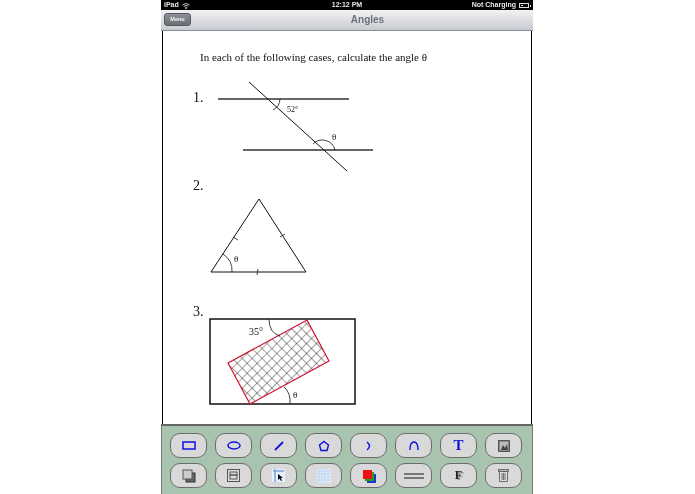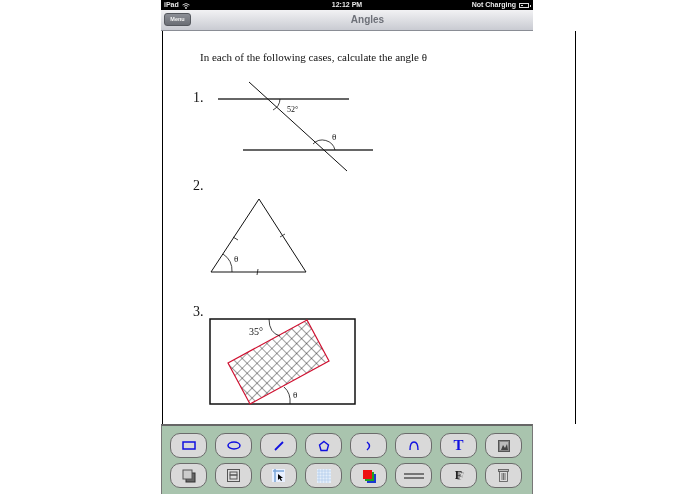--- a/index.html
+++ b/index.html
@@ -9,21 +9,21 @@
   .statusbar .left { position:absolute; left:3px; top:0; display:flex; align-items:center; gap:3px; }
   .statusbar .center { position:absolute; left:0; right:0; text-align:center; top:0; }
   .statusbar .right { position:absolute; right:4px; top:0; display:flex; align-items:center; gap:3px; }
   .wifi { display:inline-block; width:8px; height:6px; }
   .battery { display:inline-block; width:10px; height:5px; border:1px solid #ddd; position:relative; box-sizing:border-box; }
   .battery::after { content:""; position:absolute; right:-3px; top:1px; width:1px; height:2px; background:#ddd; }
   .battery .fill { position:absolute; left:1px; top:1px; width:2px; height:1px; background:#ddd; }
   .navbar { position:absolute; left:0; top:10px; width:372px; height:21px; background:linear-gradient(#f2f2f4,#c9cbd2); border-bottom:1px solid #8a8d95; box-sizing:border-box; }
   .navbar .title { position:absolute; left:0; right:0; top:0; text-align:center; line-height:20px; font-size:10px; font-weight:bold; color:#6d7078;padding-left:41px; }
   .menu-btn { position:absolute; left:3px; top:3px; width:27px; height:13px; border-radius:3px; background:linear-gradient(#8c8f96,#6b6e75); border:1px solid #55585e; box-sizing:border-box; color:#f4f4f4; font-size:5.5px; font-weight:bold; text-align:center; line-height:11px; }
-  .page { position:absolute; left:1px; top:31px; width:414px; height:393px; background:#fff; border-left:1.5px solid #000; border-right:1.5px solid #000; box-sizing:border-box; }
+  .page { position:absolute; left:1px; top:31px; width:370px; height:393px; background:#fff; border-left:1.5px solid #000; border-right:1.5px solid #000; box-sizing:border-box; }
   .page svg { position:absolute; left:0; top:0; }
   .doc-text { font-family:"Liberation Serif", serif; fill:#111; }
   .toolbar { position:absolute; left:0; top:424px; width:372px; height:70px; background:#a9c4ae; border-top:2px solid #666; box-sizing:border-box; border-left:1px solid #777; border-right:1px solid #777; }
   .tool { position:absolute; width:37px; height:25px; border-radius:10px; background:#d9d9d9; border:1px solid #6b6b6b; box-sizing:border-box; display:flex; align-items:center; justify-content:center; }
   .tool svg { display:block; }
 </style>
 </head>
 <body>
 
 <div class="device">

